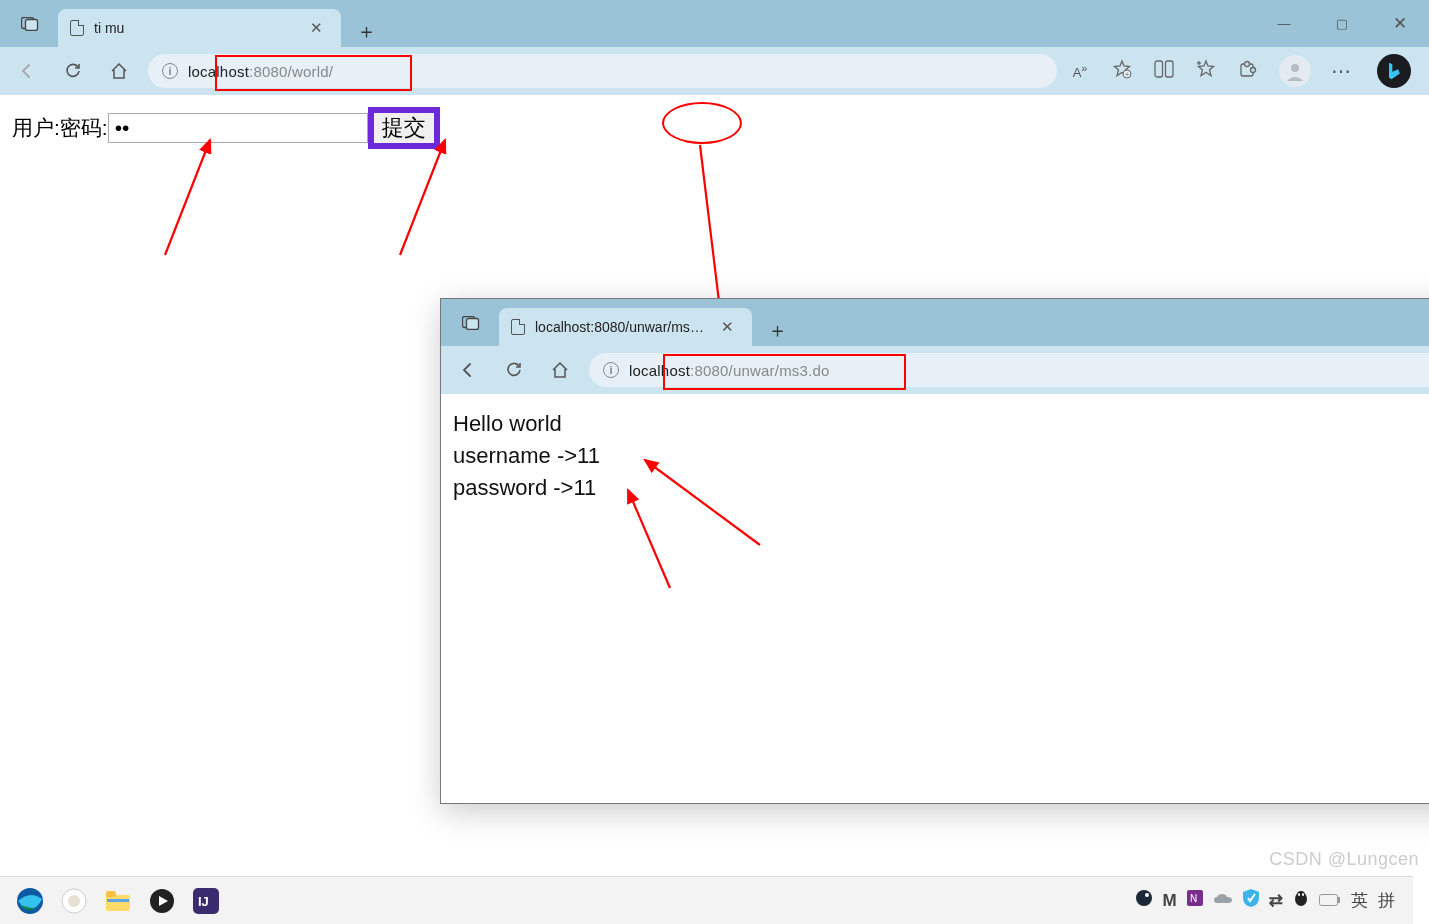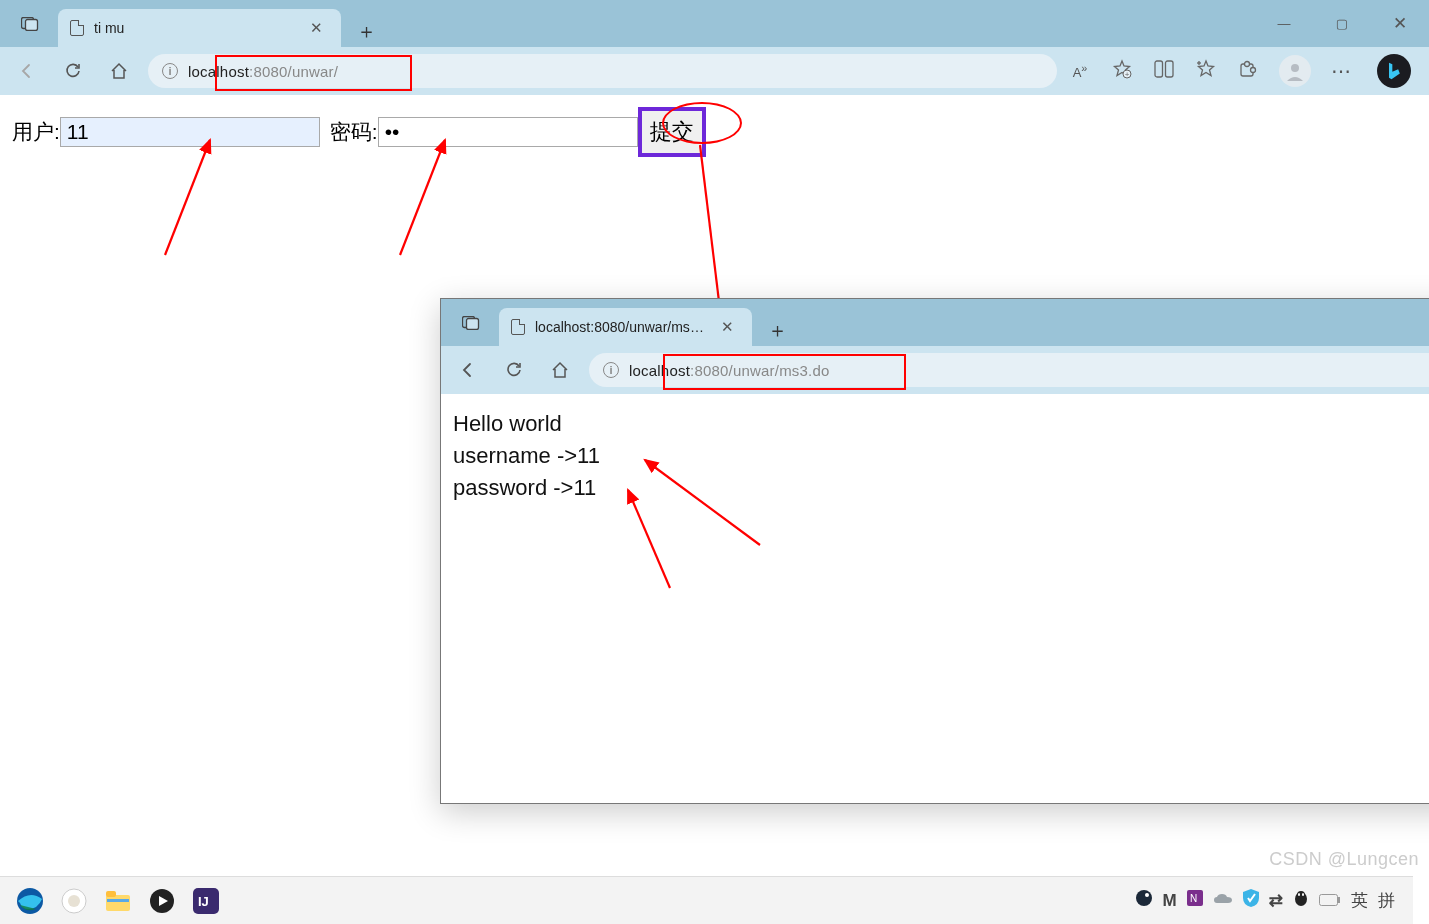--- a/index.html
+++ b/index.html
@@ -54,21 +54,21 @@
   .page1-body { position:absolute; top:95px; left:0; right:0; bottom:0; background:#fff; }
   .form-line { display:flex; align-items:center; padding: 12px 12px; font-size:21px; }
   .form-line label { }
   .form-line input[type=text], .form-line input[type=password] {
     font-size:21px; padding: 2px 6px; border:1px solid #a9a9a9; background:#e6f0fe;
     height:30px;
   }
   #user-in { width:260px; margin-right:10px; }
   #pwd-in { width:260px; background:#fff; }
   #submit-btn {
-    font-size:22px; padding: 6px 8px; border:4px solid #6d28d9; background:#f0f0f0;
+    font-size:22px; padding: 0 8px; border:6px solid #6d28d9; background:#f0f0f0;
     font-family: "Microsoft YaHei", sans-serif; cursor:pointer;
   }
 
   
   .red-box { position:absolute; border:2.5px solid #f00; pointer-events:none; }
   .red-ellipse { position:absolute; border:2.5px solid #f00; border-radius:50%; pointer-events:none; }
   svg.ann { position:absolute; pointer-events:none; }
 
   
   .win2 {
@@ -127,21 +127,21 @@
         </svg>
     </div>
     <div class="nav-btn" data-name="home-button">
       <svg width="18" height="18" viewBox="0 0 18 18">
           <path d="M2 9 L9 2 L16 9 M4 8 V16 H14 V8" fill="none" stroke="#555" stroke-width="1.5"></path>
         </svg>
     </div>
     <div class="urlbar" data-name="address-bar">
       <span class="info-ic" data-name="site-info-icon">i</span>
       <span class="url-text" data-name="url-text">
-        <span class="url-host">localhost</span><span class="url-port">:8080</span><span class="url-path">/unwar/</span>
+        <span class="url-host">localhost</span><span class="url-port">:8080</span><span class="url-path">/world/</span>
       </span>
     </div>
     <div class="right-icons" data-name="toolbar-right-icons">
       <span class="ic" data-name="read-aloud-icon" style="font-size:13px;">A<sup>»</sup></span>
       <span class="ic" data-name="favorite-icon">
         <svg width="20" height="20" viewBox="0 0 20 20">
             <path d="M10 2 L12 7 L17.5 7.5 L13.5 11 L15 16.5 L10 13.5 L5 16.5 L6.5 11 L2.5 7.5 L8 7 Z" fill="none" stroke="#666" stroke-width="1.3"></path>
             <circle cx="15" cy="15" r="4" fill="#e6f0f6" stroke="#666" stroke-width="1"></circle>
             <text x="15" y="18" font-size="8" text-anchor="middle" fill="#666">+</text>
           </svg>
@@ -177,21 +177,20 @@
         <svg viewBox="0 0 24 24">
             <path d="M6 2 L10 4 V13 L17 10 L19 15 L9 22 L6 20 Z" fill="#38c6f4"></path>
           </svg>
       </span>
     </div>
   </div>
 
   <div class="page1-body" data-name="page-content">
     <div class="form-line" data-name="login-form">
       <label data-name="user-label">用户:</label>
-      <input id="user-in" type="text" data-name="user-input" value="11" style="">
       <label data-name="password-label">密码:</label>
       <input id="pwd-in" type="password" data-name="password-input" value="11" style="">
       <button id="submit-btn" data-name="submit-button">提交</button>
     </div>
   </div>
 </div>
 
 <div class="red-box" data-name="annotation-url-box-1" style="left:215px; top:55px; width:197px; height:36px;"></div>
 
 <div class="red-ellipse" data-name="annotation-submit-ellipse" style="left:662px; top:102px; width:80px; height:42px;"></div>

